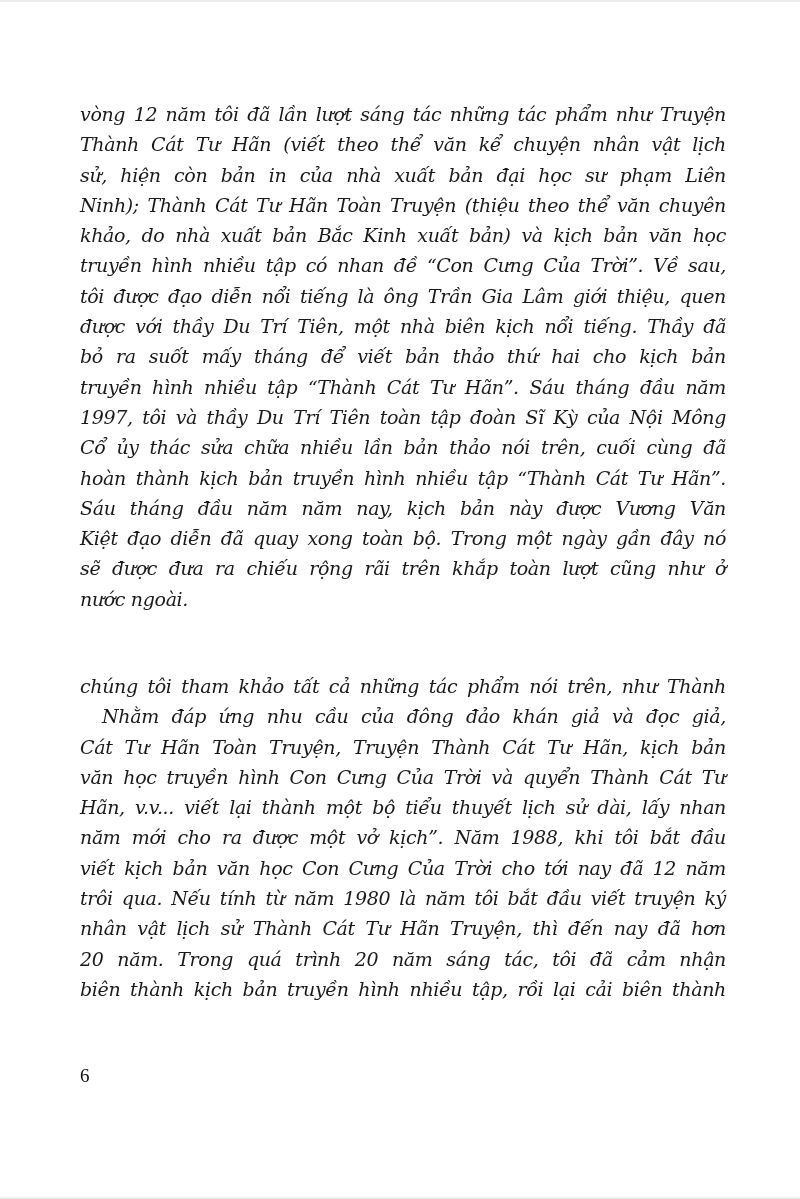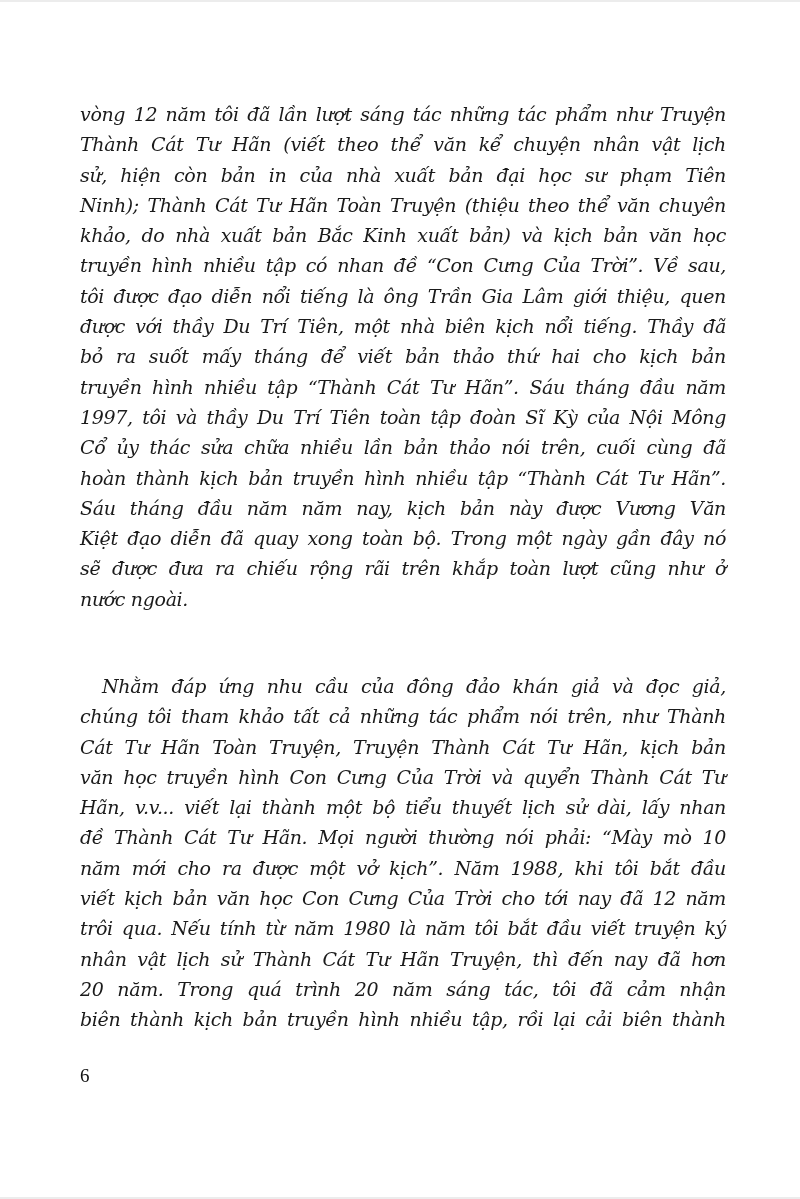--- a/index.html
+++ b/index.html
@@ -64,44 +64,43 @@
     }
   </style>
 </head>
 <body>
 
 <div class="page-border-top"></div>
 
 <div class="text-column" id="para-1">
   <span class="line">vòng 12 năm tôi đã lần lượt sáng tác những tác phẩm như Truyện</span>
   <span class="line">Thành Cát Tư Hãn (viết theo thể văn kể chuyện nhân vật lịch</span>
-  <span class="line">sử, hiện còn bản in của nhà xuất bản đại học sư phạm Tiên</span>
+  <span class="line">sử, hiện còn bản in của nhà xuất bản đại học sư phạm Liên</span>
   <span class="line">Ninh); Thành Cát Tư Hãn Toàn Truyện (thiệu theo thể văn chuyên</span>
   <span class="line">khảo, do nhà xuất bản Bắc Kinh xuất bản) và kịch bản văn học</span>
   <span class="line">truyền hình nhiều tập có nhan đề “Con Cưng Của Trời”. Về sau,</span>
   <span class="line">tôi được đạo diễn nổi tiếng là ông Trần Gia Lâm giới thiệu, quen</span>
   <span class="line">được với thầy Du Trí Tiên, một nhà biên kịch nổi tiếng. Thầy đã</span>
   <span class="line">bỏ ra suốt mấy tháng để viết bản thảo thứ hai cho kịch bản</span>
   <span class="line">truyền hình nhiều tập “Thành Cát Tư Hãn”. Sáu tháng đầu năm</span>
   <span class="line">1997, tôi và thầy Du Trí Tiên toàn tập đoàn Sĩ Kỳ của Nội Mông</span>
   <span class="line">Cổ ủy thác sửa chữa nhiều lần bản thảo nói trên, cuối cùng đã</span>
   <span class="line">hoàn thành kịch bản truyền hình nhiều tập “Thành Cát Tư Hãn”.</span>
   <span class="line">Sáu tháng đầu năm năm nay, kịch bản này được Vương Văn</span>
   <span class="line">Kiệt đạo diễn đã quay xong toàn bộ. Trong một ngày gần đây nó</span>
   <span class="line">sẽ được đưa ra chiếu rộng rãi trên khắp toàn lượt cũng như ở</span>
   <span class="line last">nước ngoài.</span>
 </div>
 
 <div class="text-column" id="para-2">
+  <span class="line">chúng tôi tham khảo tất cả những tác phẩm nói trên, như Thành</span>
   <span class="line indent">Nhằm đáp ứng nhu cầu của đông đảo khán giả và đọc giả,</span>
-  <span class="line">chúng tôi tham khảo tất cả những tác phẩm nói trên, như Thành</span>
   <span class="line">Cát Tư Hãn Toàn Truyện, Truyện Thành Cát Tư Hãn, kịch bản</span>
   <span class="line">văn học truyền hình Con Cưng Của Trời và quyển Thành Cát Tư</span>
   <span class="line">Hãn, v.v... viết lại thành một bộ tiểu thuyết lịch sử dài, lấy nhan</span>
-  <span class="line">đề Thành Cát Tư Hãn. Mọi người thường nói phải: “Mày mò 10</span>
   <span class="line">năm mới cho ra được một vở kịch”. Năm 1988, khi tôi bắt đầu</span>
   <span class="line">viết kịch bản văn học Con Cưng Của Trời cho tới nay đã 12 năm</span>
   <span class="line">trôi qua. Nếu tính từ năm 1980 là năm tôi bắt đầu viết truyện ký</span>
   <span class="line">nhân vật lịch sử Thành Cát Tư Hãn Truyện, thì đến nay đã hơn</span>
   <span class="line">20 năm. Trong quá trình 20 năm sáng tác, tôi đã cảm nhận</span>
   <span class="line">biên thành kịch bản truyền hình nhiều tập, rồi lại cải biên thành</span>
 </div>
 
 <div class="page-number">6</div>
 

